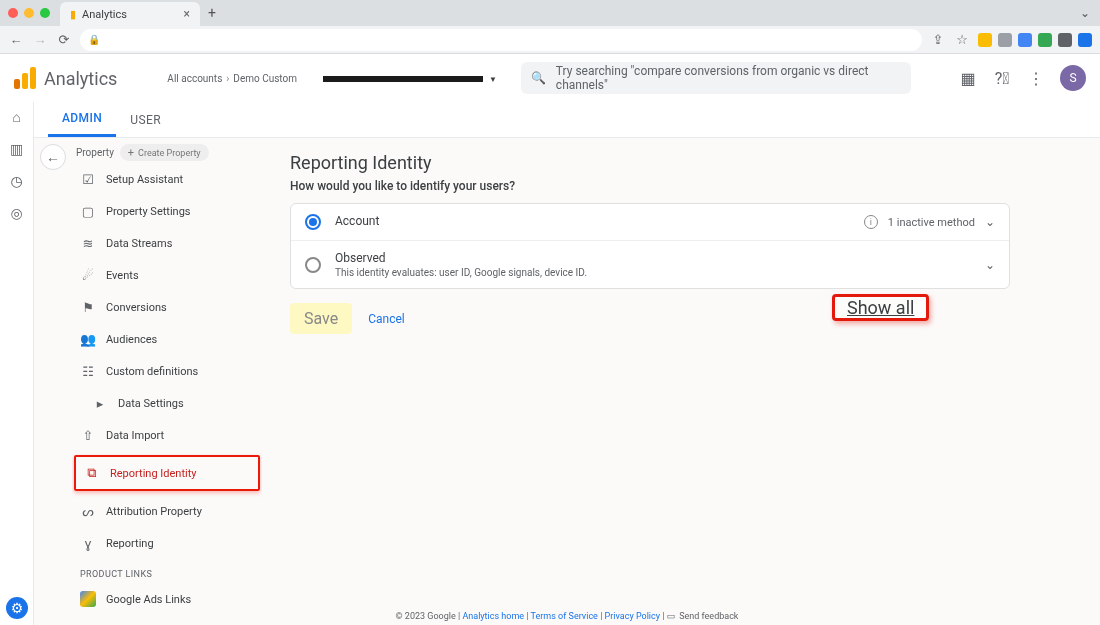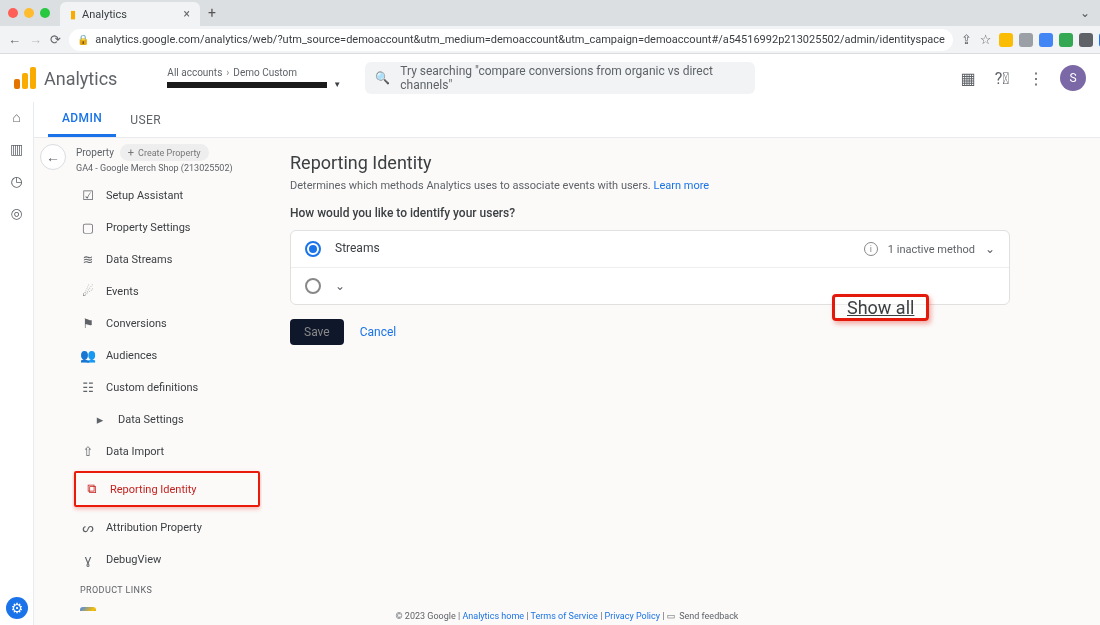--- a/index.html
+++ b/index.html
@@ -29,21 +29,21 @@
   .ga-logo-mark{width:22px;height:22px;position:relative;}
   .ga-bar{position:absolute;bottom:0;background:#f9ab00;border-radius:2px;}
   .ga-bar.b1{left:0;width:6px;height:10px;background:#e37400;}
   .ga-bar.b2{left:8px;width:6px;height:16px;background:#f9ab00;}
   .ga-bar.b3{left:16px;width:6px;height:22px;background:#f9ab00;}
   .ga-word{font-size:18px;color:#5f6368;}
   .crumbs{margin-left:26px;font-size:10px;color:#5f6368;display:flex;align-items:center;gap:4px;}
   .crumbs .sep{color:#888;}
   .acct-picker{margin-left:26px;margin-top:2px;display:flex;align-items:center;gap:6px;}
   .acct-arrow{font-size:8px;color:#3c4043;}
-  .crumb-stack{display:flex;flex-direction:column;margin-left:24px;}
+  .crumb-stack{display:flex;margin-left:24px;}
   .searchbox{margin-left:24px;flex:0 0 390px;height:32px;background:#f1f3f4;border-radius:6px;display:flex;align-items:center;padding:0 10px;color:#5f6368;font-size:12px;gap:10px;}
   .hdr-right{margin-left:auto;display:flex;align-items:center;gap:14px;color:#5f6368;}
   .hdr-ico{width:20px;height:20px;display:flex;align-items:center;justify-content:center;font-size:16px;}
   .avatar-lg{width:26px;height:26px;border-radius:50%;background:#7b68a6;color:#fff;font-size:12px;display:flex;align-items:center;justify-content:center;}
 
   
   .left-rail{width:34px;background:#fff;position:absolute;top:102px;bottom:0;left:0;border-right:1px solid #e8eaed;display:flex;flex-direction:column;align-items:center;padding-top:6px;gap:14px;}
   .rail-ico{width:18px;height:18px;color:#5f6368;display:flex;align-items:center;justify-content:center;font-size:14px;}
   .settings-bubble{position:absolute;bottom:6px;left:6px;width:22px;height:22px;border-radius:50%;background:#1a73e8;color:#fff;font-size:14px;display:flex;align-items:center;justify-content:center;}
 
@@ -82,21 +82,21 @@
   .radio{width:16px;height:16px;border:2px solid #888;border-radius:50%;margin-right:14px;flex-shrink:0;display:flex;align-items:center;justify-content:center;}
   .radio.sel{border-color:#1a73e8;}
   .radio.sel::after{content:"";width:8px;height:8px;background:#1a73e8;border-radius:50%;}
   .opt-body{flex:1;}
   .opt-title{font-size:12px;color:#3c4043;margin-bottom:2px;}
   .opt-sub{font-size:10px;color:#5f6368;}
   .opt-right{display:flex;align-items:center;gap:10px;color:#5f6368;font-size:11px;}
   .info-ico{width:14px;height:14px;border:1.5px solid #888;border-radius:50%;font-size:9px;display:flex;align-items:center;justify-content:center;color:#888;}
   .chev{font-size:12px;color:#5f6368;}
   .btn-row{display:flex;gap:16px;margin-top:14px;align-items:center;}
-  .btn-save{background:#0f172a;color:#888;border-radius:4px;padding:6px 14px;font-size:12px;}
+  .btn-save{background:#fef9c3;color:#888;border-radius:4px;padding:6px 14px;font-size:16px;}
   .btn-cancel{color:#1a73e8;font-size:12px;}
   .showall{position:absolute;top:156px;left:570px;border:3px solid #e31a0b;border-radius:4px;padding:0 12px;font-size:18px;color:#3c4043;background:rgba(255,255,255,.4);box-shadow:2px 3px 5px rgba(227,26,11,.35);text-decoration:underline;}
 
   
   .footer{position:absolute;bottom:0;left:34px;right:0;height:14px;font-size:9px;color:#5f6368;text-align:center;background:#fbfaf9;}
   .footer a{color:#1a73e8;text-decoration:none;margin-top:16px;}
   .fb{display:inline-flex;align-items:center;gap:4px;color:#5f6368;}
 
   .redact{background:#1b1b1b;display:inline-block;height:6px;}
 </style>
@@ -117,21 +117,20 @@
   <span class="newtab">+</span>
   <span class="chevtoolbar">⌄</span>
 </div>
 
 <div class="url-row">
   <span class="nav-ico">←</span>
   <span class="nav-ico" style="opacity:.4">→</span>
   <span class="nav-ico">⟳</span>
   <div class="urlbox">
     <span class="lock">🔒</span>
-    <span style="white-space:nowrap;overflow:hidden;">analytics.google.com/analytics/web/?utm_source=demoaccount&amp;utm_medium=demoaccount&amp;utm_campaign=demoaccount#/a54516992p213025502/admin/identityspace</span>
   </div>
   <span class="nav-ico">⇪</span>
   <span class="nav-ico">☆</span>
   <div class="ext-row">
     <span class="ext" style="background:#fbbc04"></span>
     <span class="ext" style="background:#9aa0a6"></span>
     <span class="ext" style="background:#4285f4"></span>
     <span class="ext" style="background:#34a853"></span>
     <span class="ext" style="background:#5f6368"></span>
     <span class="ext" style="background:#1a73e8"></span>
@@ -190,21 +189,20 @@
     <div class="back-circle">←</div>
   </div>
   <div class="side-col">
     <div class="prop-row">
       <span>Property</span>
       <span class="chip">
         <span class="chip-plus">+</span>
         <span>Create Property</span>
       </span>
     </div>
-    <div class="prop-sub">GA4 - Google Merch Shop (213025502)</div>
 
     <div class="side-item">
         <span class="si-ico">☑</span>
         <span>Setup Assistant</span>
       </div>
     <div class="side-item">
         <span class="si-ico">▢</span>
         <span>Property Settings</span>
       </div>
     <div class="side-item">
@@ -238,52 +236,53 @@
     <div class="side-item boxed active">
         <span class="si-ico" style="color:#c5221f">⧉</span>
         <span>Reporting Identity</span>
       </div>
     <div class="side-item">
         <span class="si-ico">ᔕ</span>
         <span>Attribution Property</span>
       </div>
     <div class="side-item">
         <span class="si-ico">ɣ</span>
-        <span>DebugView</span>
+        <span>Reporting</span>
       </div>
 
     <div class="sect-head">PRODUCT LINKS</div>
     <div class="side-item">
         <span class="pl-ico" style="background:linear-gradient(135deg,#4285f4,#fbbc04,#34a853);"></span>
         <span>Google Ads Links</span>
       </div>
 
   </div>
 
   <div class="main-panel">
     <div class="main-wrap">
     <div class="h1">Reporting Identity</div>
-    <div class="desc">
-      <span>Determines which methods Analytics uses to associate events with users. </span><a href="#">Learn more</a>
-    </div>
     <div class="q">How would you like to identify your users?</div>
     <div class="card">
       <div class="opt">
         <span class="radio sel"></span>
         <div class="opt-body">
-          <div class="opt-title">Streams</div>
+          <div class="opt-title">Account</div>
         </div>
         <div class="opt-right">
           <span class="info-ico">i</span>
           <span>1 inactive method</span>
           <span class="chev">⌄</span>
         </div>
       </div>
       <div class="opt">
         <span class="radio"></span>
+        <div class="opt-body">
+          <div class="opt-title">Observed</div>
+          <div class="opt-sub">This identity evaluates: user ID, Google signals, device ID.</div>
+        </div>
         <div class="opt-right">
           <span class="chev">⌄</span>
         </div>
       </div>
     </div>
     <div class="btn-row">
       <span class="btn-save">Save</span>
       <span class="btn-cancel">Cancel</span>
     </div>
     </div>

